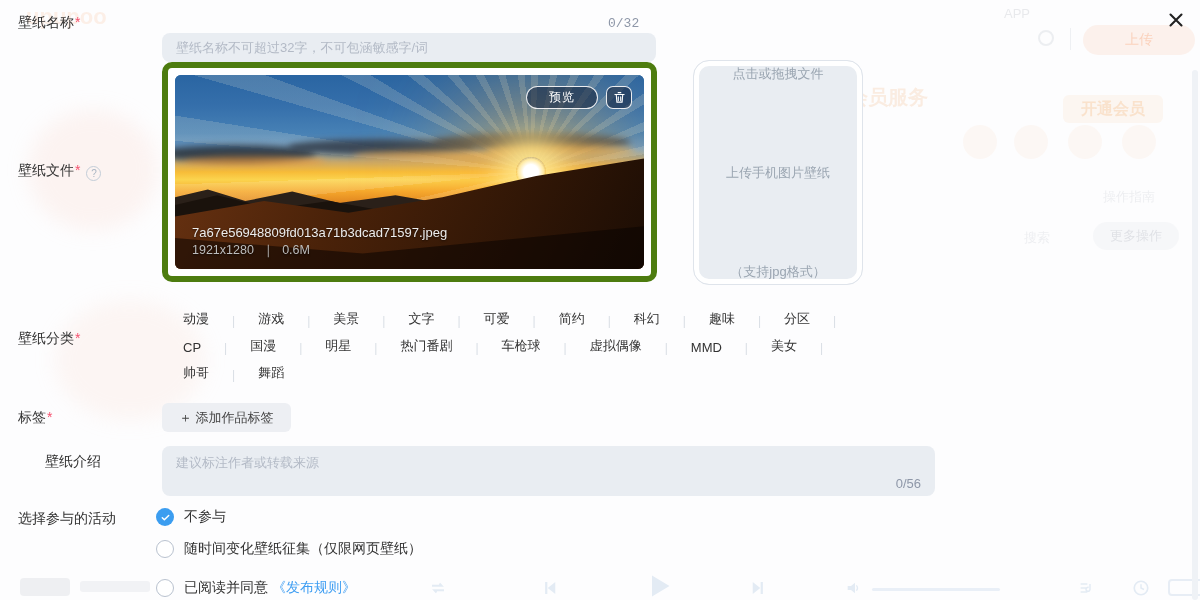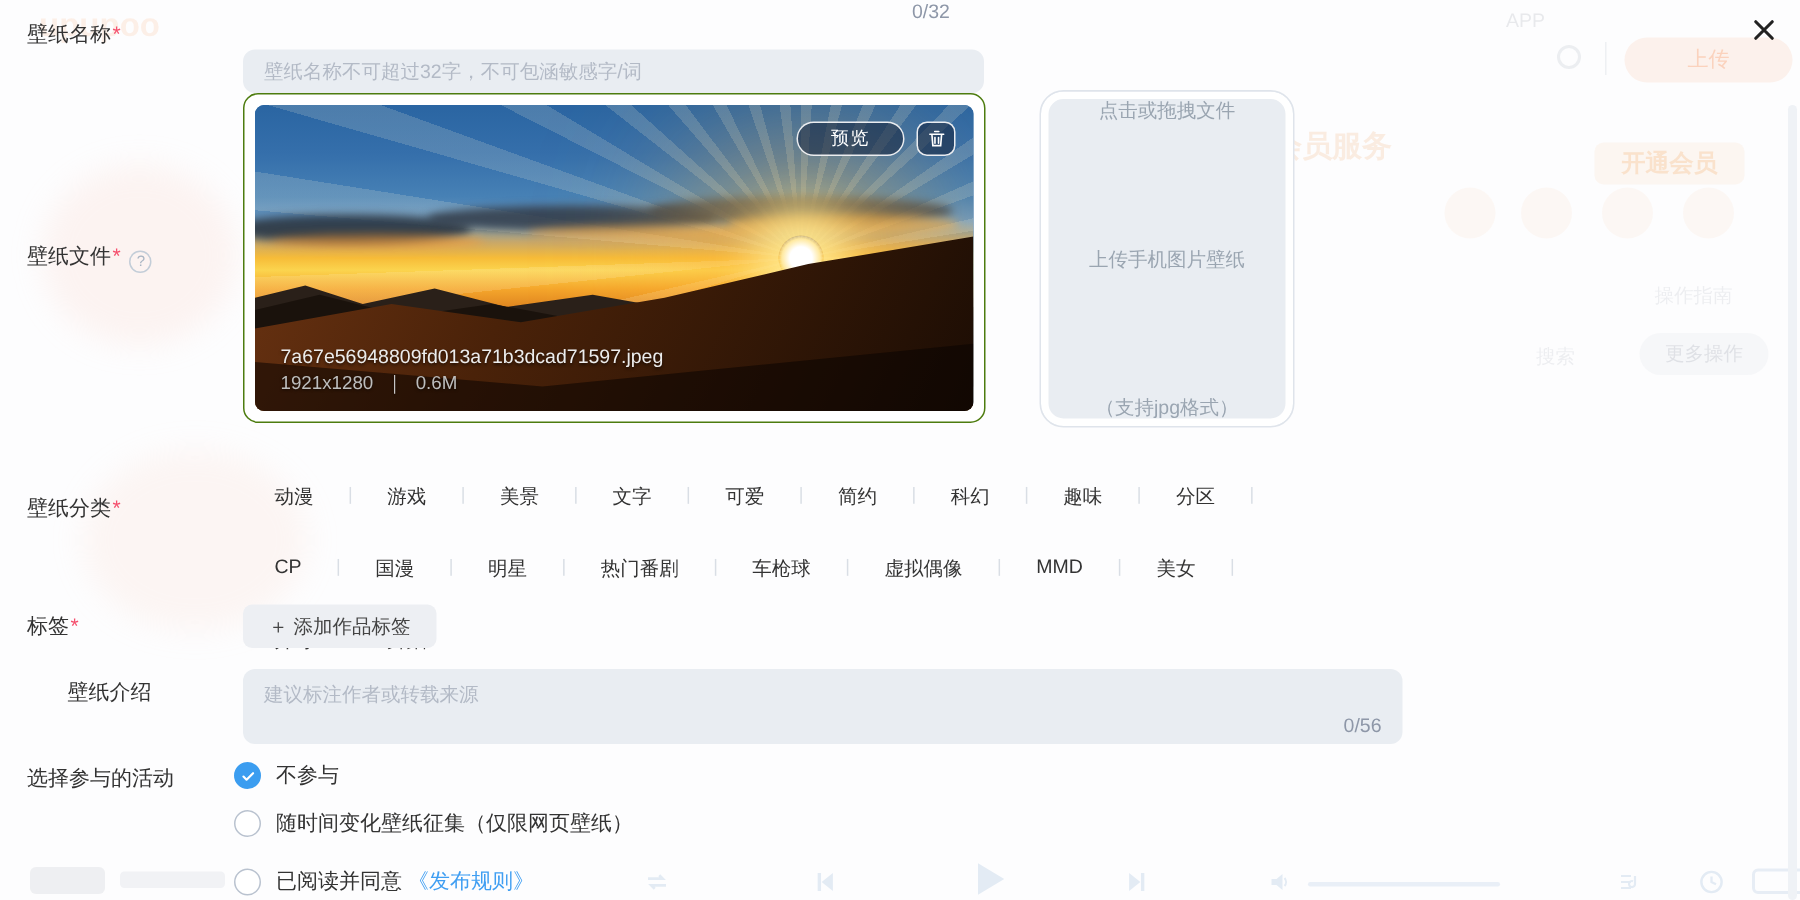--- a/index.html
+++ b/index.html
@@ -20,21 +20,21 @@
   
   .field-label { font-size:14px; color:#333; }
   .req { color:#f5506e; margin-left:1px; }
   .help-circle { display:inline-flex; width:15px; height:15px; border:1px solid #c3cdd8; border-radius:50%; color:#a9b5c3; font-size:10px; align-items:center; justify-content:center; margin-left:6px; vertical-align:-2px; }
 
   .text-input { left:162px; top:9px; width:494px; height:29px; background:#e9edf2; border:none; border-radius:8px; font-size:13px; color:#333; padding:0 52px 0 14px; outline:none;margin-top:24px; }
   .text-input::placeholder { color:#b3bac6; }
   .counter { font-size:13px; color:#8e97a8; }
 
   
-  .preview-card { left:162px; top:62px; width:495px; height:220px; background:#fff; border:1px solid #4d7c0f; border-radius:10px; padding:7px; }
+  .preview-card { left:162px; top:62px; width:495px; height:220px; background:#fff; border:6px solid #4d7c0f; border-radius:10px; padding:7px; }
   .photo { position:relative; width:100%; height:100%; border-radius:6px; overflow:hidden; background:#2a6aa6; }
   .layer { position:absolute; inset:0; }
   .sky { background:linear-gradient(180deg,#2a65a2 0%,#356fab 16%,#4781b5 30%,#6c98bf 38%,#c9a868 45%,#f7bc38 50%,#fbd44e 54%,#f5a72c 60%,#e08620 66%,#b96818 72%); }
   .rays { background:repeating-conic-gradient(from 0deg at 76% 50%, rgba(255,248,220,0.16) 0deg 4deg, rgba(255,248,220,0) 4deg 11deg); }
   .cloud { position:absolute; border-radius:50%; filter:blur(3px); }
   .sun { position:absolute; left:76%; top:50%; width:30px; height:30px; margin:-15px 0 0 -15px; border-radius:50%;
          background:radial-gradient(circle,#fff 0 35%,#ffe9a0 60%,rgba(255,215,100,0) 75%);
          box-shadow:0 0 30px 18px rgba(255,236,150,0.9), 0 0 90px 60px rgba(255,180,60,0.55); }
   .ridge-far { clip-path:polygon(0 79%,0 63%,7% 59%,15% 65%,25% 60%,35% 66%,47% 62%,59% 67%,70% 63%,81% 68%,92% 64%,100% 66%,100% 79%); background:#2a2019; }
   .ridge-near { clip-path:polygon(0 92%,0 67%,9% 62%,21% 69%,33% 65%,49% 72%,66% 76%,100% 79%,100% 92%); background:#1a120c; }
@@ -45,21 +45,21 @@
   .file-name { position:absolute; left:17px; bottom:29px; color:#ececec; font-size:13px; text-shadow:0 1px 2px rgba(0,0,0,0.6); }
   .file-meta { position:absolute; left:17px; bottom:10px; color:#bdbdbd; font-size:12.5px; text-shadow:0 1px 2px rgba(0,0,0,0.6); }
   .file-meta .div { margin:0 8px; color:#cfcfcf; }
 
   
   .dropzone { left:693px; top:60px; width:170px; height:225px; background:#e9edf2; border:1px solid #dfe4eb; border-radius:16px; box-shadow:inset 0 0 0 5px #fff; display:flex; flex-direction:column; align-items:center; justify-content:space-between; cursor:pointer; }
   .dropzone div { font-size:13px; color:#9aa5b1; line-height:25px; }
 
   
   .cat-rows { left:183px; top:301px; width:760px; }
-  .cat-row { height:27px; display:flex; align-items:flex-start;margin-top:21px; }
+  .cat-row { height:27px; display:flex; align-items:flex-end; }
   .cat-item { font-size:13px; color:#333; cursor:pointer; white-space:nowrap; }
   .cat-sep { color:#d9dee5; margin:0 23px; font-size:12px; }
 
   
   .tag-btn { left:162px; top:403px; height:29px; padding:0 17px; background:#edeff3; border:none; border-radius:6px; font-size:13px; color:#444; cursor:pointer; display:flex; align-items:center; }
 
   
   .intro-box { left:162px; top:446px; width:773px; height:50px; background:#e9edf2; border-radius:8px; }
   .intro-box textarea { width:100%; height:30px; background:transparent; border:none; resize:none; outline:none; font-family:inherit; font-size:13px; color:#333; padding:8px 14px 0; }
   .intro-box textarea::placeholder { color:#b3bac6; }
@@ -133,21 +133,21 @@
   <div class="close-btn abs">
     <svg width="16" height="16" viewBox="0 0 16 16">
         <path d="M2.5 2.5l11 11M13.5 2.5l-11 11" stroke="#222" stroke-width="2.1" stroke-linecap="round"></path>
       </svg>
   </div>
 
   <div class="abs field-label" style="left:18px;top:14px;">
     <span>壁纸名称</span><span class="req">*</span>
   </div>
   <input class="abs text-input" value="" placeholder="壁纸名称不可超过32字，不可包涵敏感字/词" style="">
-  <span class="abs counter" style="left:608px;top:0;">0/32</span>
+  <span class="abs counter" style="left:608px;top:16px;font-family:Liberation Mono, monospace;">0/32</span>
 
   <div class="abs field-label" style="left:18px;top:162px;">
     <span>壁纸文件</span><span class="req">*</span><span class="help-circle">?</span>
   </div>
 
   <div class="abs preview-card">
     <div class="photo">
       <div class="layer sky"></div>
       <div class="layer rays"></div>
       <div class="cloud" style="left:-4%;top:36%;width:34%;height:9%;background:rgba(42,54,68,0.9);"></div>

